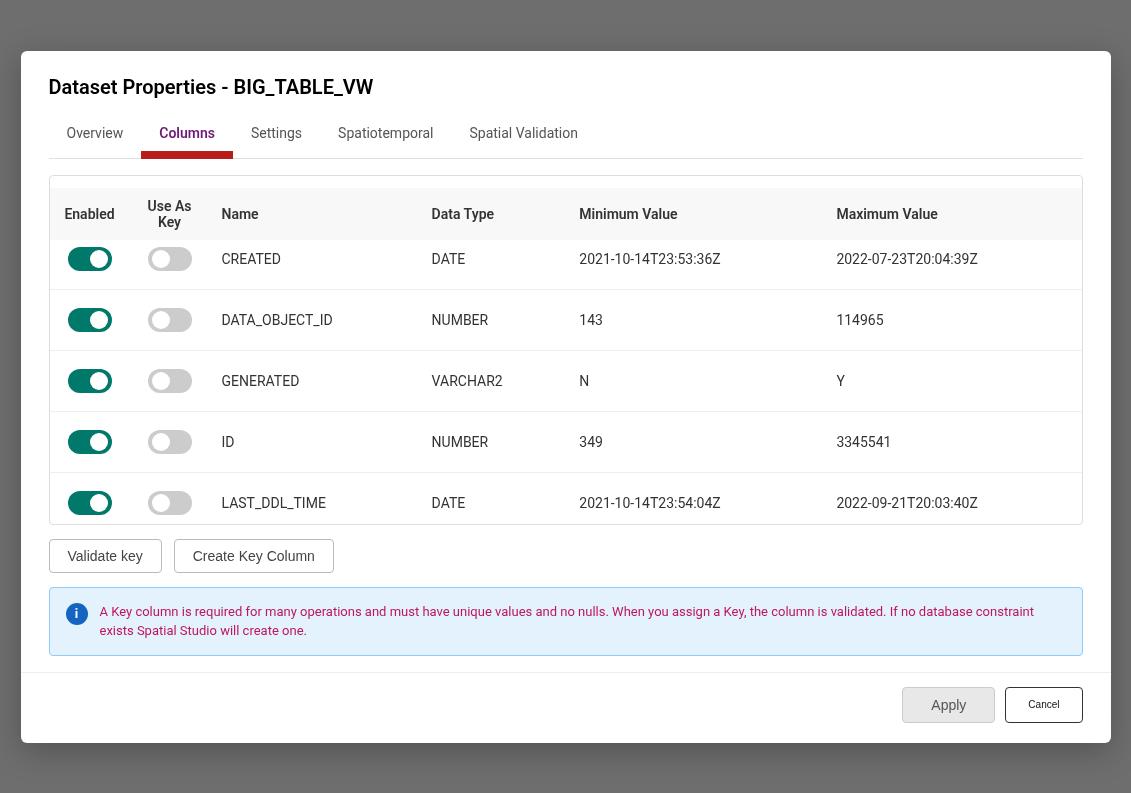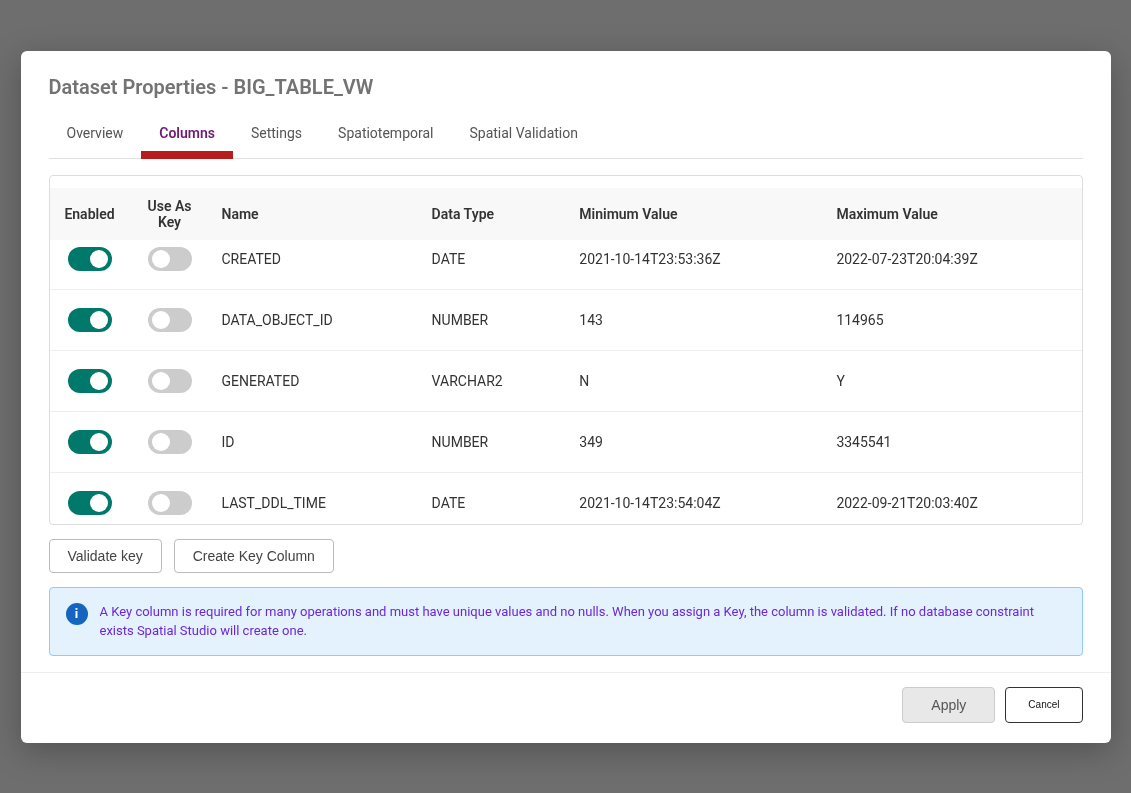--- a/index.html
+++ b/index.html
@@ -35,21 +35,21 @@
       overflow: hidden;
     }
 
     .modal-header {
       padding: 24px 28px 0 28px;
     }
 
     .modal-title {
       font-size: 20px;
       font-weight: 600;
-      color: #737373;
+      color: #000000;
       margin-bottom: 16px;
     }
 
     .tabs {
       display: flex;
       gap: 0;
       border-bottom: 1px solid #e0e0e0;
     }
 
     .tab {
@@ -202,21 +202,21 @@
       font-size: 13px;
       font-weight: 700;
       display: flex;
       align-items: center;
       justify-content: center;
       flex-shrink: 0;
       margin-top: 1px;
     }
 
     .info-text {
-      color: #6d28d9;
+      color: #be185d;
       font-size: 13px;
       line-height: 1.5;
     }
 
     .modal-footer {
       padding: 14px 28px 20px 28px;
       display: flex;
       justify-content: flex-end;
       gap: 10px;
       border-top: 1px solid #eee;

